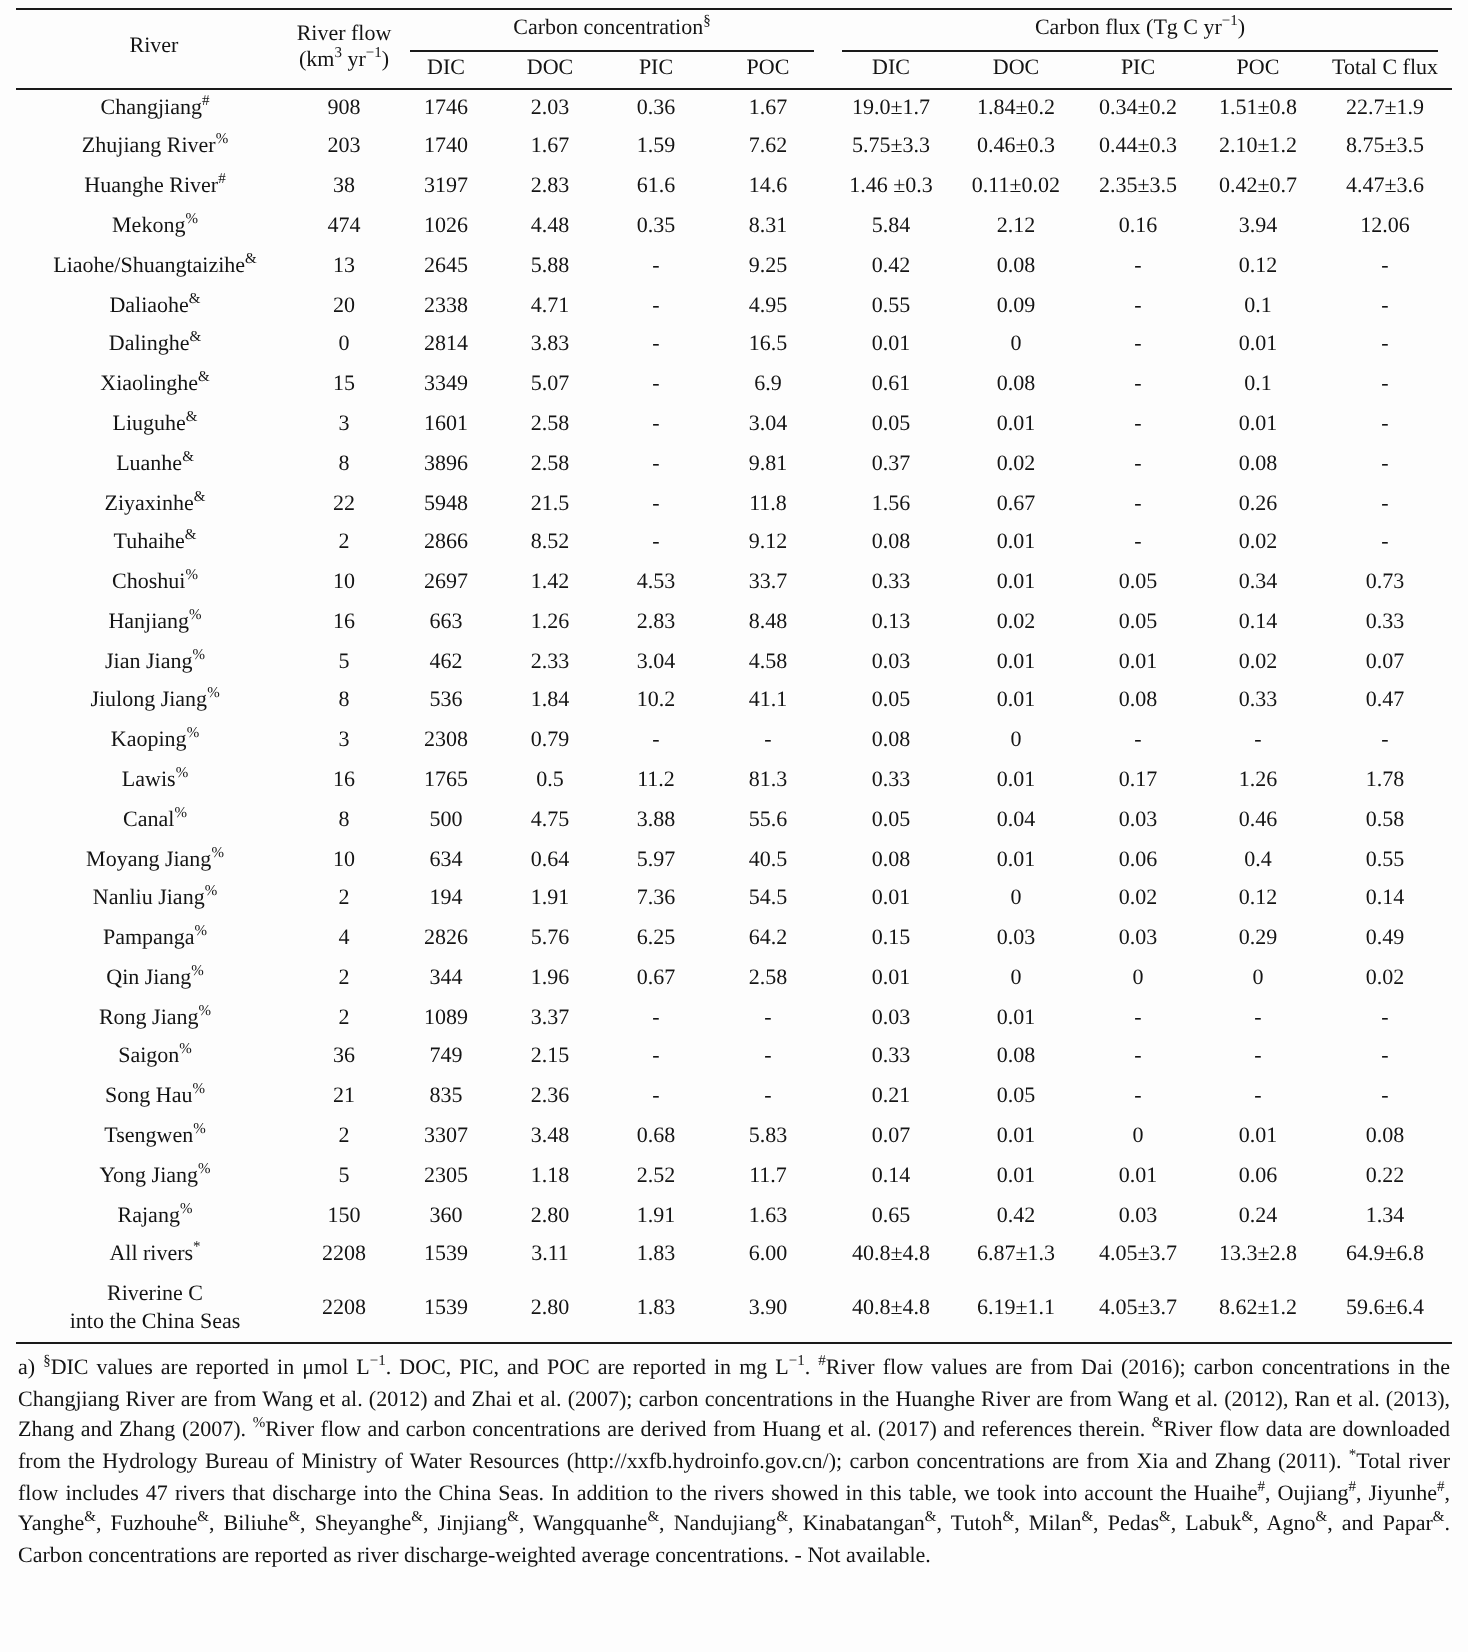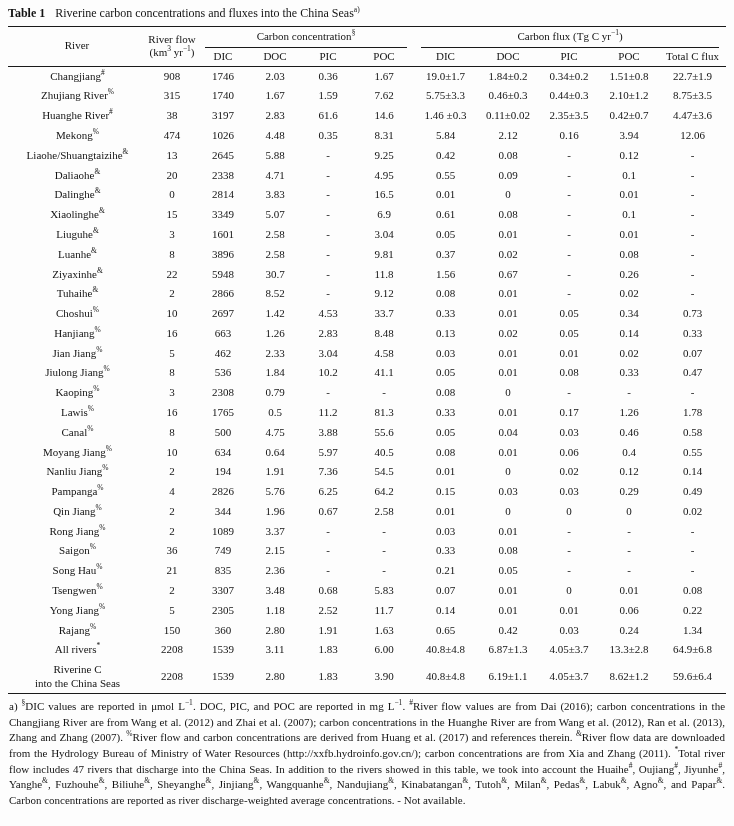--- a/index.html
+++ b/index.html
@@ -38,21 +38,20 @@
   .footnote{
     font-size:11px;line-height:1.42;text-align:justify;
     margin-top:5px;padding:0 1px;
   }
 </style>
 </head>
 <body>
 
 <div class="page">
 
-  <p class="table-title"><span class="tt-label">Table 1</span><span>Riverine carbon concentrations and fluxes into the China Seas<sup>a)</sup></span></p>
 
   <table class="data-table">
     <colgroup>
       <col style="width:138px">
         <col style="width:52px">
       <col style="width:50px">
         <col style="width:54px">
         <col style="width:52px">
         <col style="width:60px">
       <col style="width:63px">
@@ -89,21 +88,21 @@
           <td>0.36</td>
           <td>1.67</td>
           <td>19.0±1.7</td>
           <td>1.84±0.2</td>
           <td>0.34±0.2</td>
           <td>1.51±0.8</td>
           <td>22.7±1.9</td>
         </tr>
         <tr>
           <td>Zhujiang River<sup>%</sup></td>
-          <td>315</td>
+          <td>203</td>
           <td>1740</td>
           <td>1.67</td>
           <td>1.59</td>
           <td>7.62</td>
           <td>5.75±3.3</td>
           <td>0.46±0.3</td>
           <td>0.44±0.3</td>
           <td>2.10±1.2</td>
           <td>8.75±3.5</td>
         </tr>
@@ -208,21 +207,21 @@
           <td>0.37</td>
           <td>0.02</td>
           <td>-</td>
           <td>0.08</td>
           <td>-</td>
         </tr>
         <tr>
           <td>Ziyaxinhe<sup>&amp;</sup></td>
           <td>22</td>
           <td>5948</td>
-          <td>30.7</td>
+          <td>21.5</td>
           <td>-</td>
           <td>11.8</td>
           <td>1.56</td>
           <td>0.67</td>
           <td>-</td>
           <td>0.26</td>
           <td>-</td>
         </tr>
         <tr>
           <td>Tuhaihe<sup>&amp;</sup></td>

